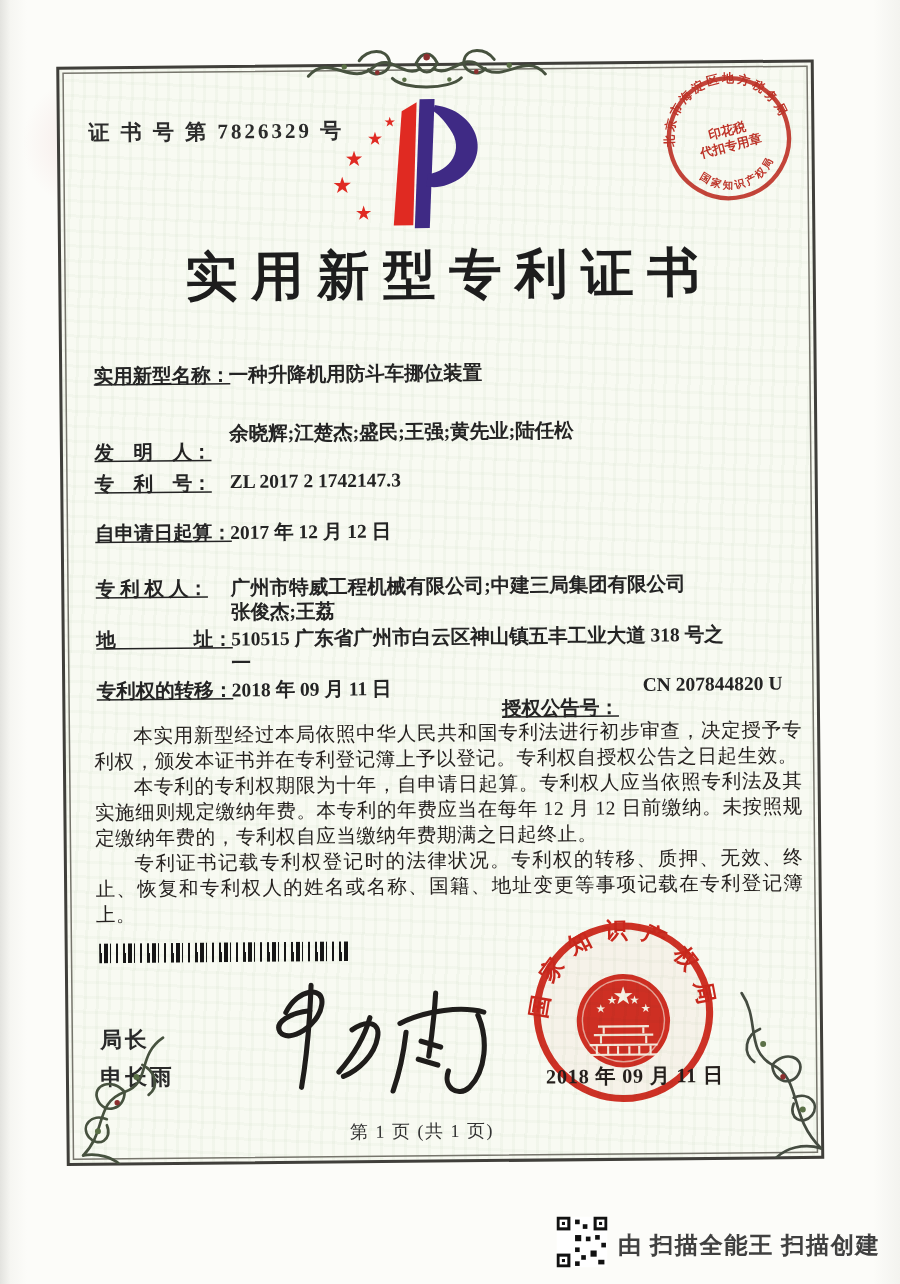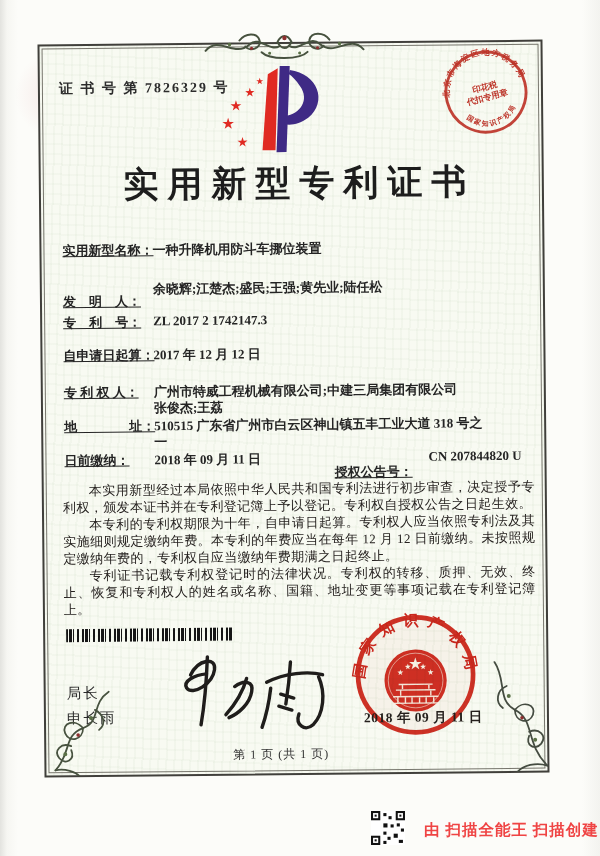--- a/index.html
+++ b/index.html
@@ -31,32 +31,32 @@
   .f-value{position:absolute;left:111px;}
   .paras{left:19px;top:436px;width:472px;font-size:13px;line-height:17px;color:#262220;
     text-align:justify;letter-spacing:.4px;}
   .paras p{margin:0;text-indent:2em;word-break:break-all;}
   .barcode{left:21px;top:583px;width:166px;height:13px;
     background:repeating-linear-gradient(90deg,
       #161616 0,#161616 1.5px,transparent 1.5px,transparent 3px,
       #161616 3px,#161616 6px,transparent 6px,transparent 7px,
       #161616 7px,#161616 8px,transparent 8px,transparent 11px,
       #161616 11px,#161616 12.5px,transparent 12.5px,transparent 16px);}
-  .director{left:21px;font-size:14.5px;font-weight:400;color:#2a2a2a;letter-spacing:2px;}
+  .director{left:21px;font-size:14.5px;font-weight:700;color:#2a2a2a;letter-spacing:2px;}
   .sig{left:117px;top:606px;}
   .seal{left:304px;top:566px;width:132px;height:132px;mix-blend-mode:multiply;}
   .seal-date{left:318px;top:666px;font-size:13.5px;font-weight:700;color:#241f1c;letter-spacing:.5px;}
   .page-no{left:165px;top:702px;width:140px;text-align:center;font-size:12px;color:#333;letter-spacing:1px;}
   .tax-stamp{left:398px;top:2px;width:96px;height:96px;mix-blend-mode:multiply;transform:rotate(-14deg);}
   .logo{left:176px;top:12px;width:116px;height:106px;}
   .ornament-top{left:160px;top:-22px;width:170px;height:46px;}
   .flourish-bl{left:-1px;top:642px;width:72px;height:88px;}
   .flourish-br{right:-8px;top:618px;width:72px;height:112px;transform:scaleX(-1);}
   .scan-footer-qr{left:371px;top:811px;width:34px;height:34px;}
-  .scan-footer-text{left:424px;top:820px;font-size:15.5px;font-weight:700;color:#ef4444;letter-spacing:1px;
+  .scan-footer-text{left:412px;top:820px;font-size:15.5px;font-weight:700;color:#404040;letter-spacing:1px;
     font-family:"Liberation Serif","DejaVu Serif",serif;}
 </style>
 </head>
 <body>
 
 <div class="cert-frame">
   <div class="inner-line"></div>
 
   <svg class="abs ornament-top" viewBox="0 0 170 46">
     <g fill="none" stroke="#47523f" stroke-width="2" stroke-linecap="round">
@@ -133,21 +133,21 @@
     <span class="f-label" style="top:338px">专 利 权 人：</span>
     <span class="f-value" style="top:338px">广州市特威工程机械有限公司;中建三局集团有限公司</span>
     <span class="f-value" style="top:354px">张俊杰;王荔</span>
   </div>
   <div class="field">
     <span class="f-label" style="top:372px">地　　　　址：</span>
     <span class="f-value" style="top:372px">510515 广东省广州市白云区神山镇五丰工业大道 318 号之</span>
     <span class="f-value" style="top:388px">一</span>
   </div>
   <div class="field">
-    <span class="f-label" style="top:406px">日前缴纳：</span>
+    <span class="f-label" style="top:406px">专利权的转移：</span>
     <span class="f-value" style="top:406px">2018 年 09 月 11 日</span>
   </div>
   <div class="field">
     <span class="f-label" style="top:420px;left:291px">授权公告号：</span>
     <span class="f-value" style="top:406px;left:385px">CN 207844820 U</span>
   </div>
 
   <div class="abs paras">
     <p>本实用新型经过本局依照中华人民共和国专利法进行初步审查，决定授予专利权，颁发本证书并在专利登记簿上予以登记。专利权自授权公告之日起生效。</p>
     <p>本专利的专利权期限为十年，自申请日起算。专利权人应当依照专利法及其实施细则规定缴纳年费。本专利的年费应当在每年 12 月 12 日前缴纳。未按照规定缴纳年费的，专利权自应当缴纳年费期满之日起终止。</p>

